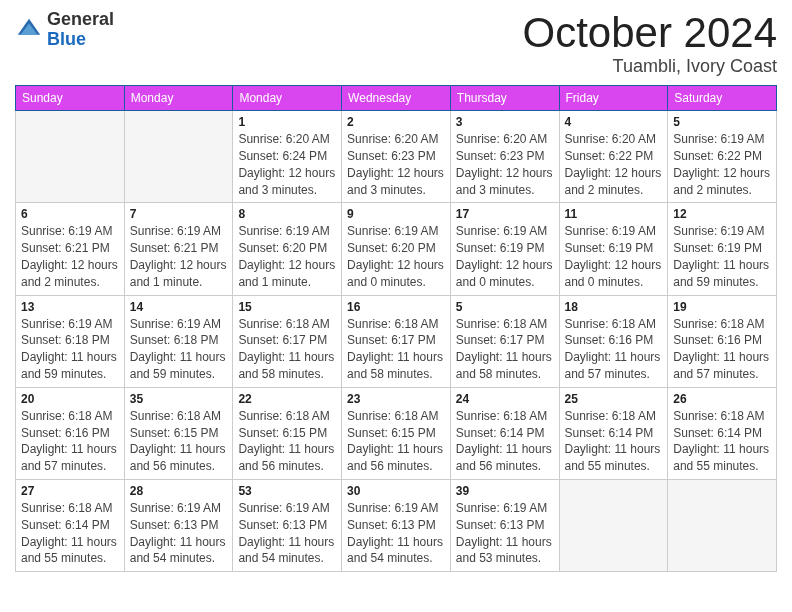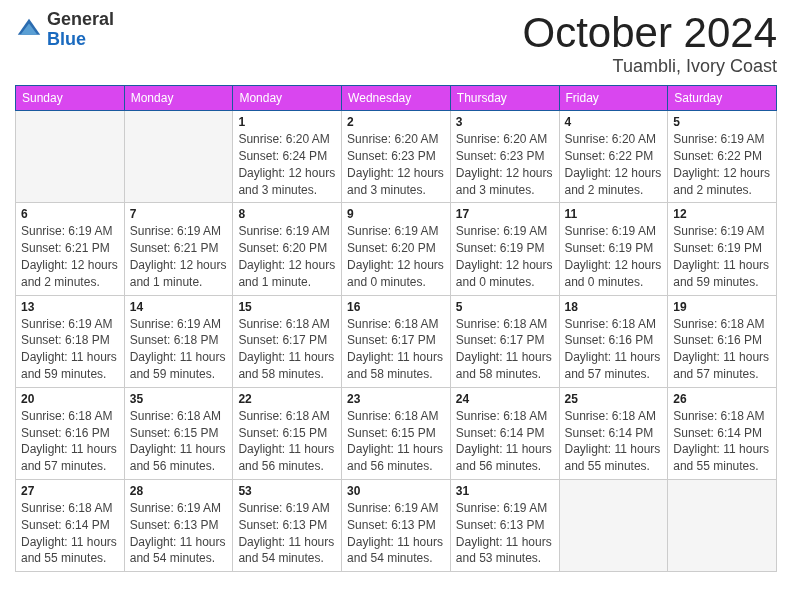--- a/index.html
+++ b/index.html
@@ -315,21 +315,21 @@
 Sunset: 6:13 PM
 Daylight: 11 hours and 54 minutes.</div>
           </td>
           <td>
             <span class="day-number">30</span>
             <div class="day-info" style="white-space: pre-line;">Sunrise: 6:19 AM
 Sunset: 6:13 PM
 Daylight: 11 hours and 54 minutes.</div>
           </td>
           <td>
-            <span class="day-number">31</span>
+            <span class="day-number">39</span>
             <div class="day-info" style="white-space: pre-line;">Sunrise: 6:19 AM
 Sunset: 6:13 PM
 Daylight: 11 hours and 53 minutes.</div>
           </td>
           <td class="empty"></td>
           <td class="empty"></td>
         </tr>
       </tbody>
   </table>
 </div>

